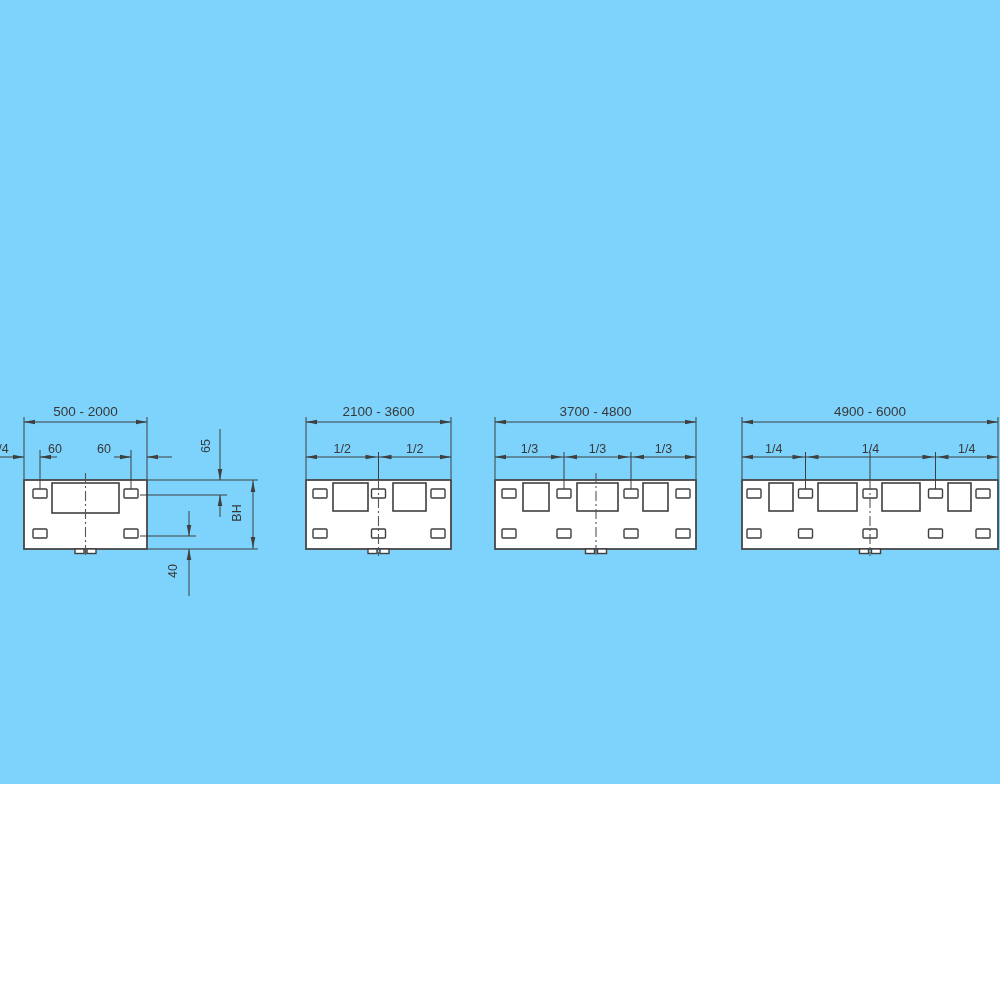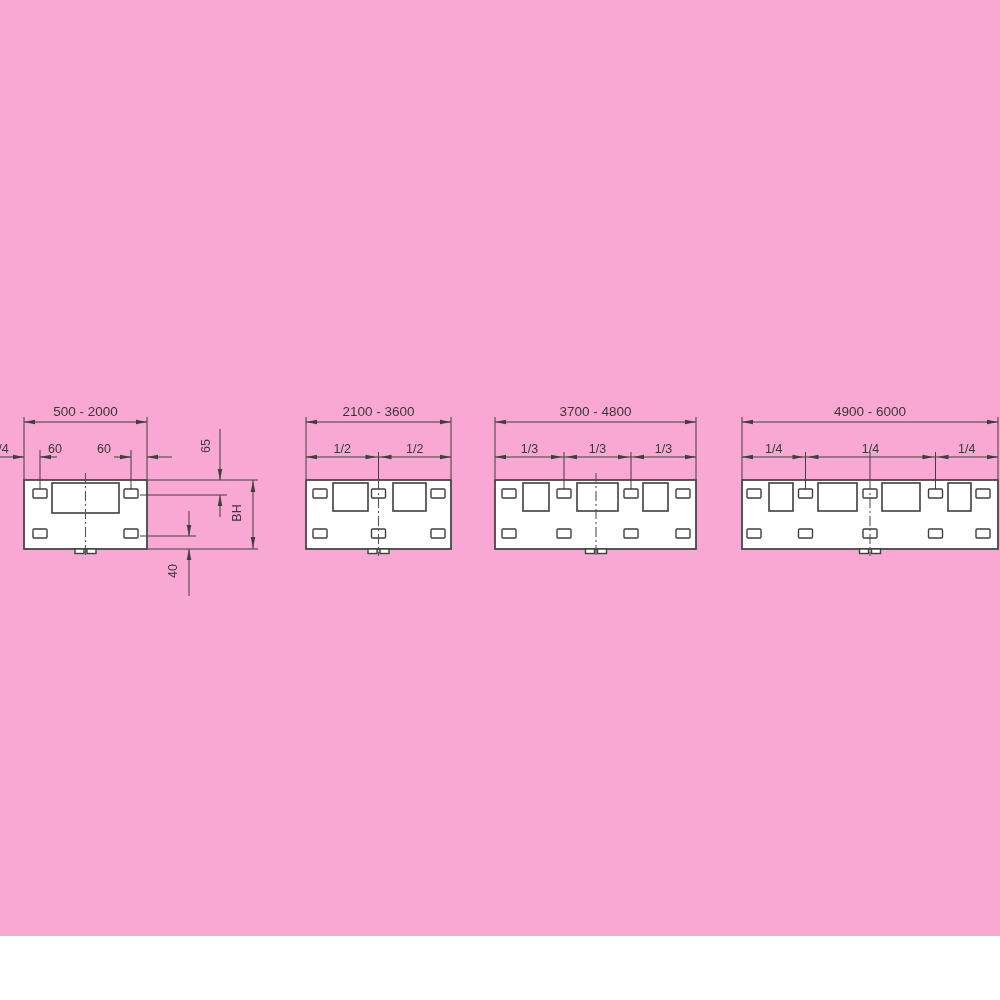--- a/index.html
+++ b/index.html
@@ -1,16 +1,16 @@
 <!DOCTYPE html>
 <html><head>
 <meta charset="utf-8">
 <style>
   html,body{margin:0;padding:0;background:#ffffff;}
-  .stage{position:relative;width:1000px;height:936px;background:#f9a8d4;overflow:hidden;}
+  .stage{position:relative;width:1000px;height:784px;background:#7dd3fc;overflow:hidden;}
   svg{display:block;}
   .body-outline{fill:#ffffff;stroke:#464646;stroke-width:1.8;}
   .win{fill:#ffffff;stroke:#3f3f3f;stroke-width:1.6;}
   .slot{fill:#ffffff;stroke:#3f3f3f;stroke-width:1.4;}
   .ln{stroke:#3f3f3f;stroke-width:1;fill:none;}
   .cl{stroke:#555555;stroke-width:1.1;stroke-dasharray:10 3 2 3;fill:none;}
   .ah{fill:#3f3f3f;stroke:none;}
   text{fill:#383838;font-family:"Liberation Sans",sans-serif;}
   .t-main{font-size:13.5px;}
   .t-sub{font-size:12.5px;}

